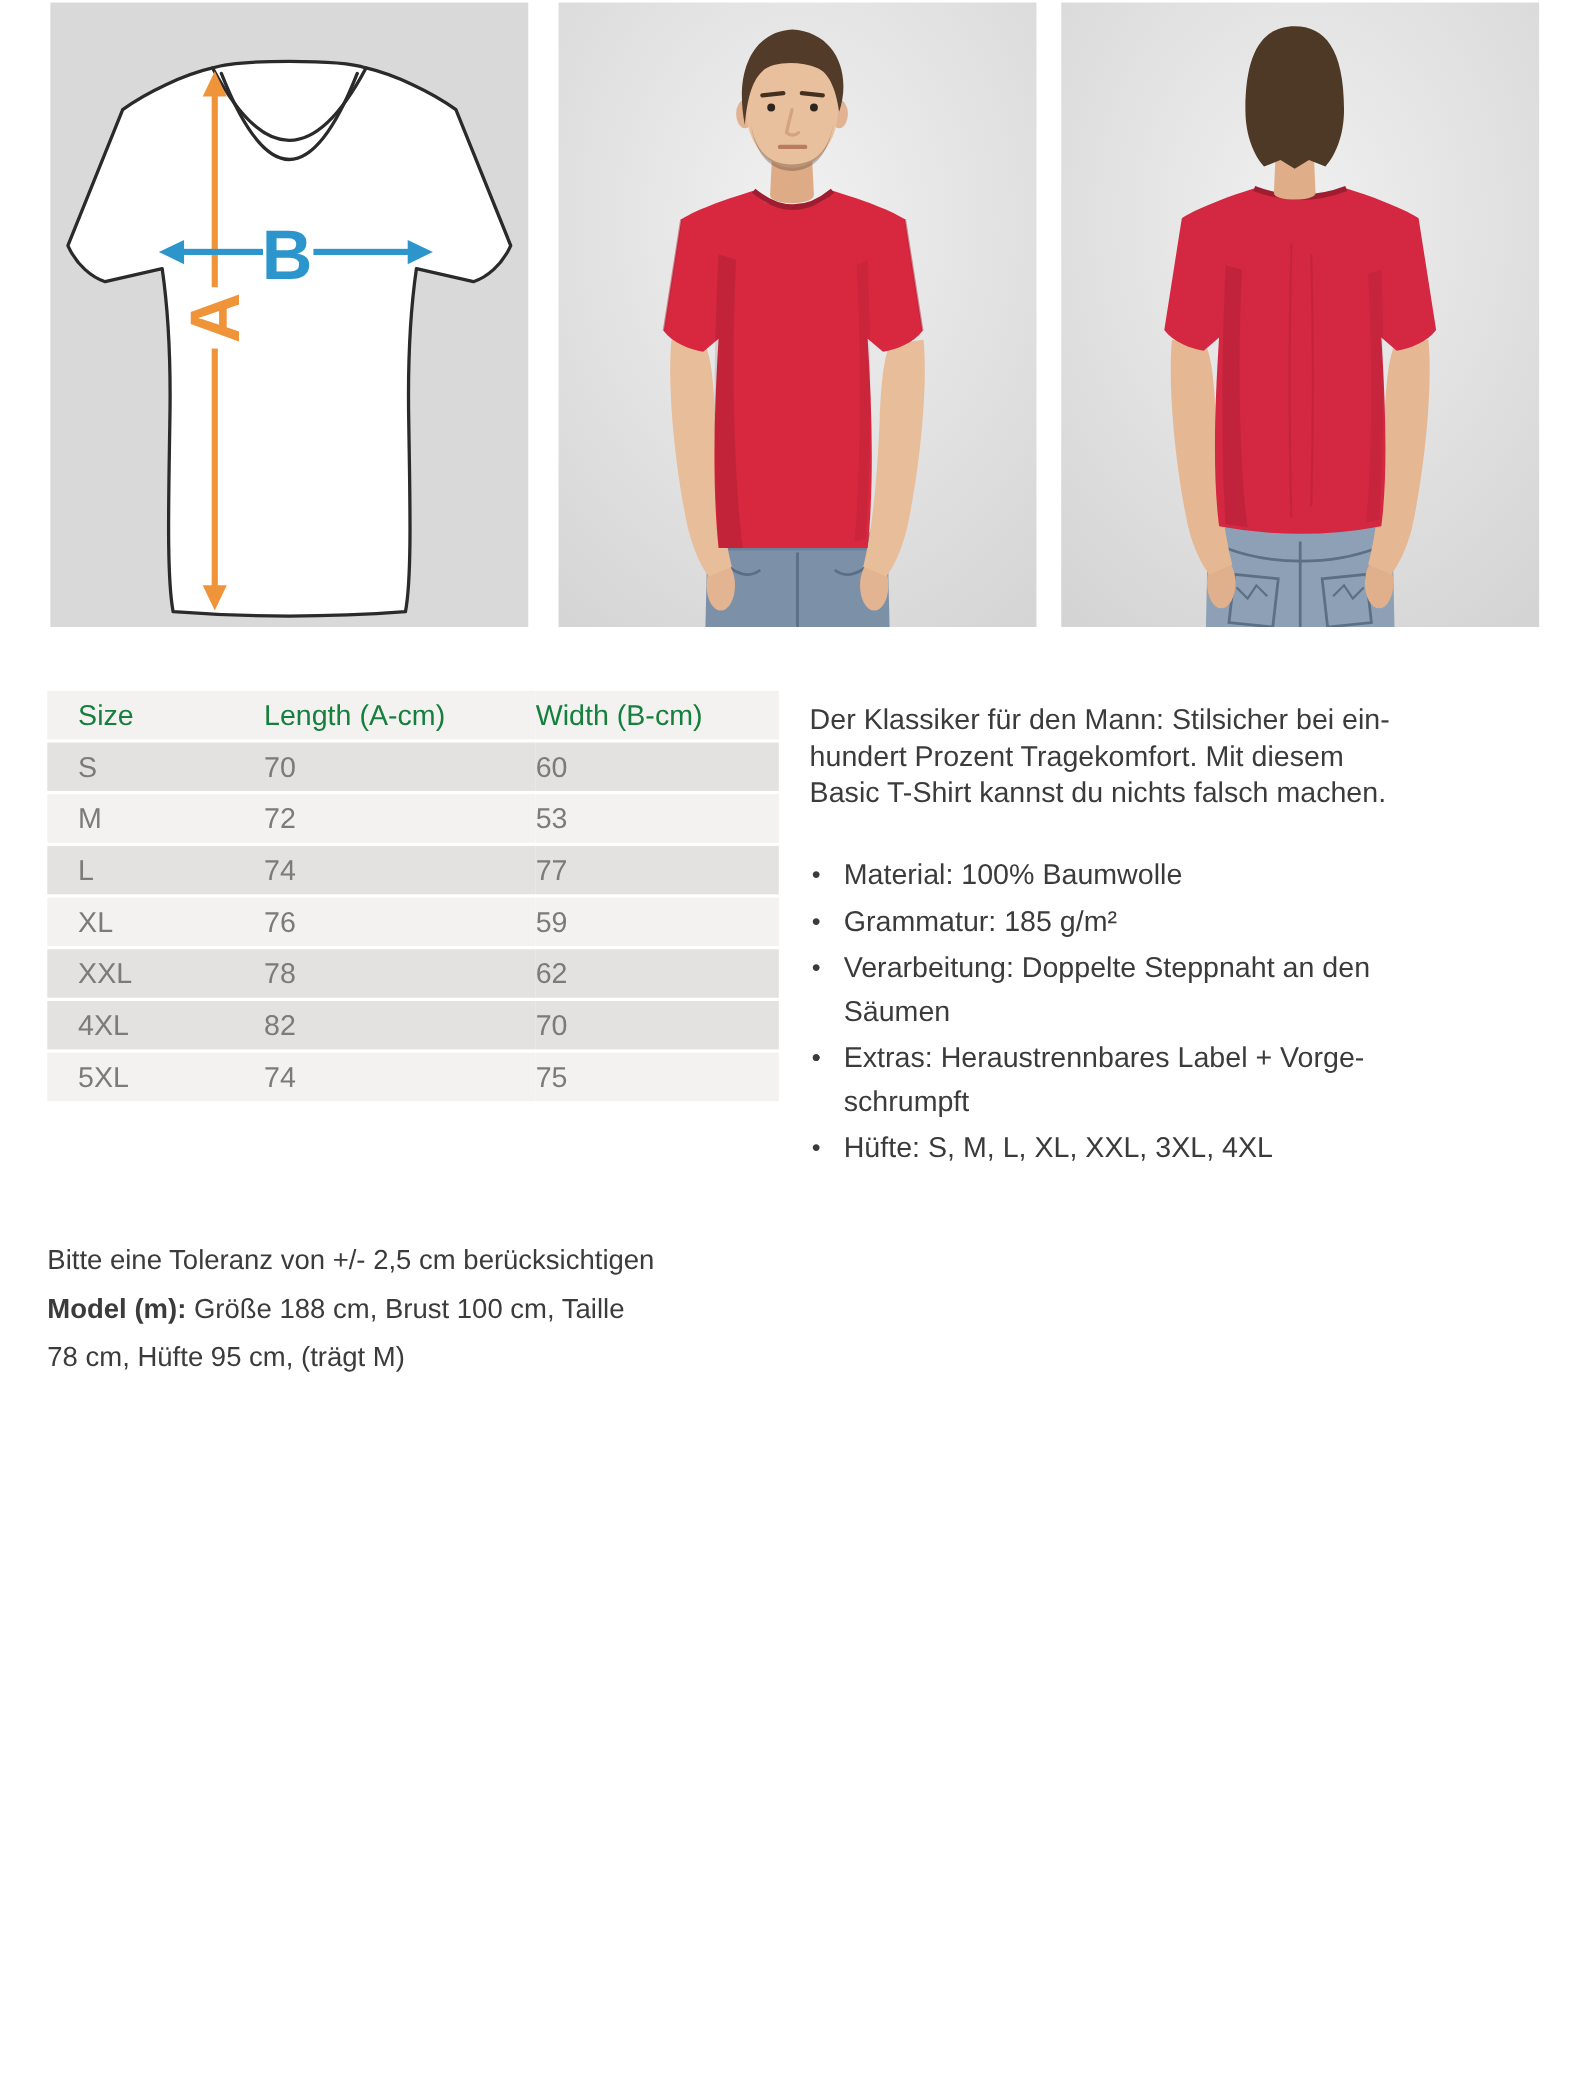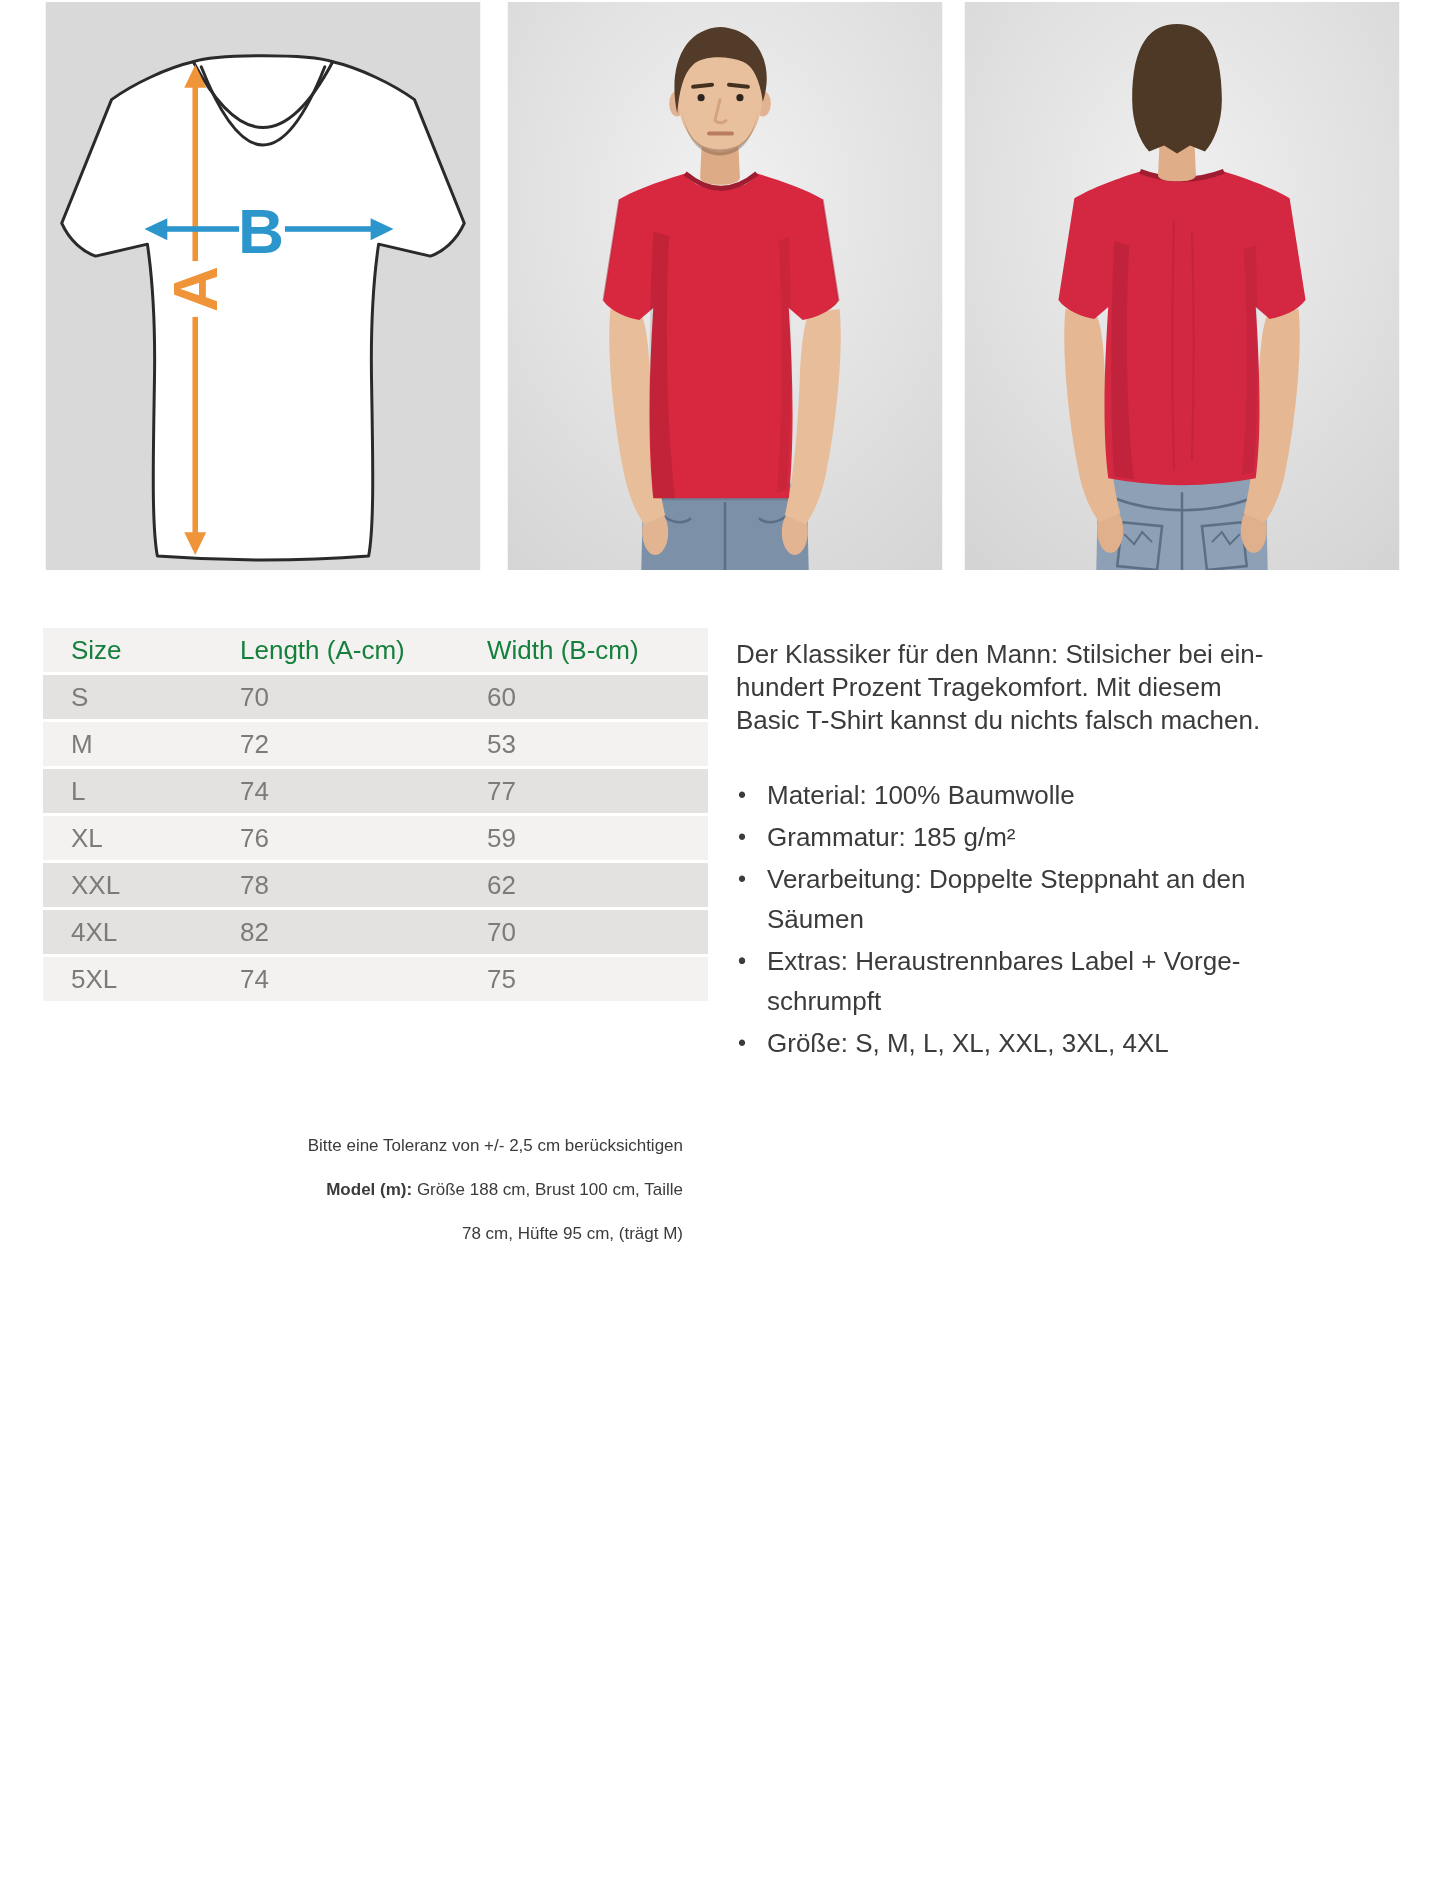--- a/index.html
+++ b/index.html
@@ -24,21 +24,21 @@
     font-size:26px;font-weight:400;
   }
   .size-table th{color:#15803d;background:#f4f2f0;}
   .size-table td{color:#7b7b7b;}
   .size-table th:first-child,.size-table td:first-child{padding-left:28px;}
   .size-table tbody tr.shade td{background:#e4e2e0;}
   .size-table tbody tr.light td{background:#f4f2f0;}
 
   
   .notes{position:absolute;left:43px;top:1124px;width:640px;
-    font-size:17px;line-height:44px;color:#3b3b3b;text-align:right;}
+    font-size:25px;line-height:44px;color:#3b3b3b;}
   .notes p{margin:0;}
   .notes b{font-weight:700;margin-top:29px;}
   .preline{white-space:pre-line;}
 
   
   .descr{position:absolute;left:722px;top:624px;width:662px;color:#3b3b3b;}
   .descr .lead{margin:14px;font-size:26px;line-height:33px;}
   ul.features{list-style:none;margin:38px 0 0 0;padding:0;
     font-size:26px;line-height:40px;}
   ul.features li{position:relative;padding-left:45px;margin:0 0 2px 0;}
@@ -269,16 +269,16 @@
       </li>
 
       <li class="shade">
         <span class="dot">•</span>
         <span class="preline">Extras: Heraustrennbares Label + Vorge-
 schrumpft</span>
       </li>
 
       <li class="light">
         <span class="dot">•</span>
-        <span class="preline">Größe:  S, M, L, XL, XXL, 3XL, 4XL</span>
+        <span class="preline">Hüfte:  S, M, L, XL, XXL, 3XL, 4XL</span>
       </li>
     </ul>
 </div>
 
 </body></html>

